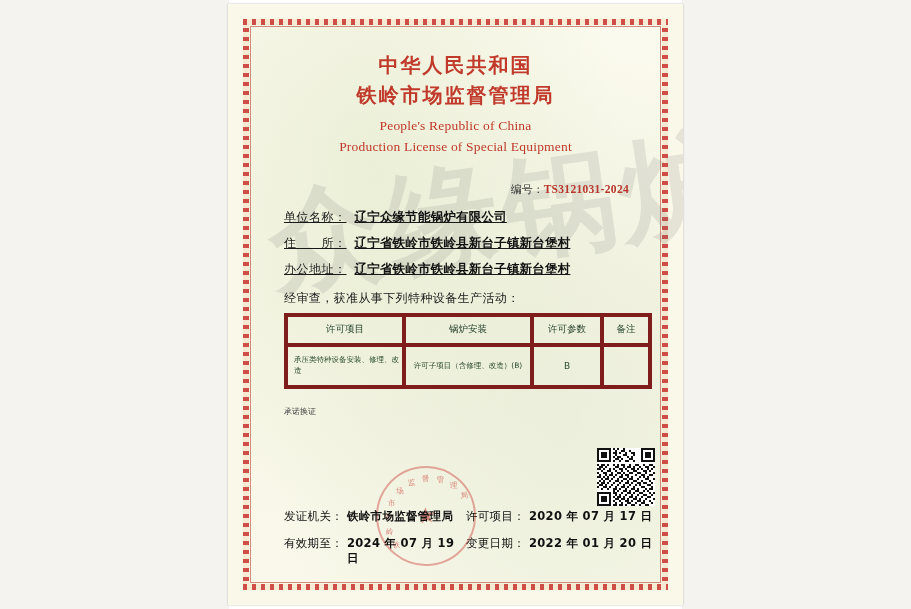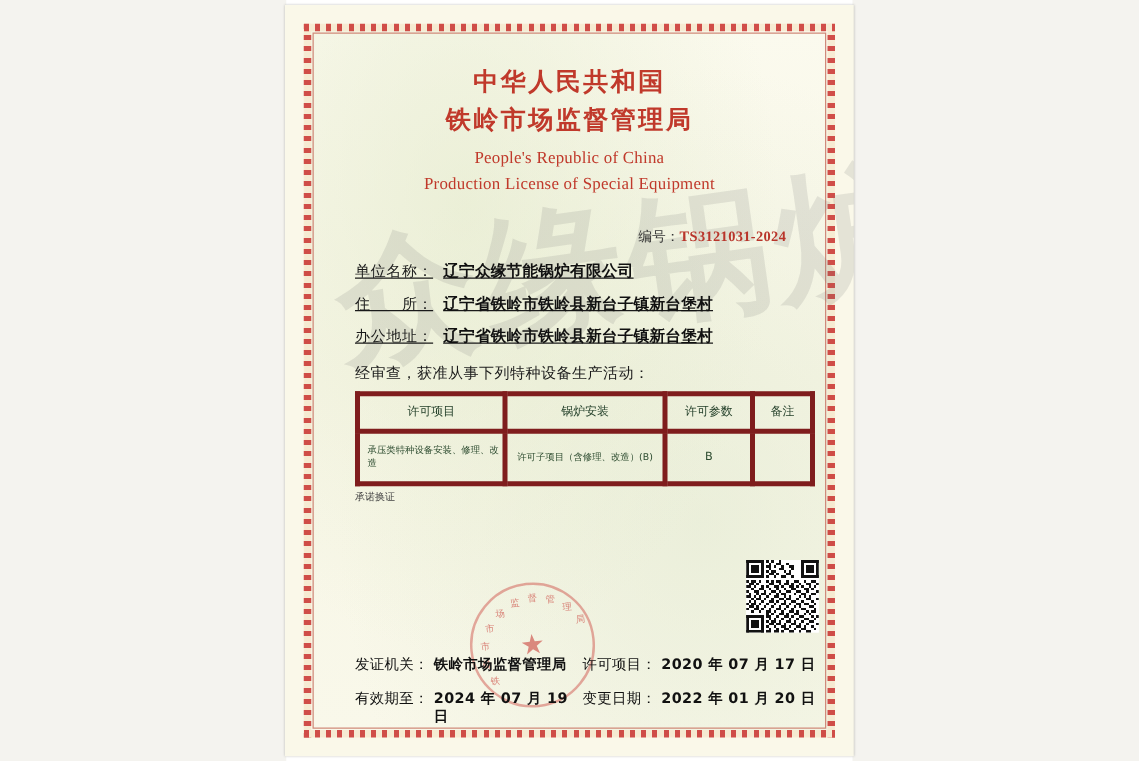--- a/index.html
+++ b/index.html
@@ -199,21 +199,21 @@
   .col1 { width: 110px; }
   .col2 { width: 120px; }
   .col3 { width: 62px; }
   .col4 { width: 40px; }
   .td-left {
     text-align: left !important;
     padding-left: 6px !important;
   }
   .pledge {
     margin-left: 26px;
-    margin-top: 3px;
+    margin-top: 17px;
     font-size: 8px;
     color: #444;
     font-family: "DejaVu Sans", sans-serif;
   }
 
   
   .qr {
     position: absolute;
     right: 28px;
     top: 444px;
@@ -256,21 +256,21 @@
     left: 50%;
     top: 50%;
     transform-origin: 0 0;
     white-space: nowrap;
   }
 
   
   .footer {
     position: absolute;
     left: 30px;
-    top: 520px;
+    top: 505px;
     width: 395px;
   }
   .footer-line {
     display: flex;
     font-size: 11.5px;
     font-family: "DejaVu Sans", sans-serif;
     color: #111;
     margin-bottom: 12px;
     padding-left: 26px;
     letter-spacing: 0.3px;

